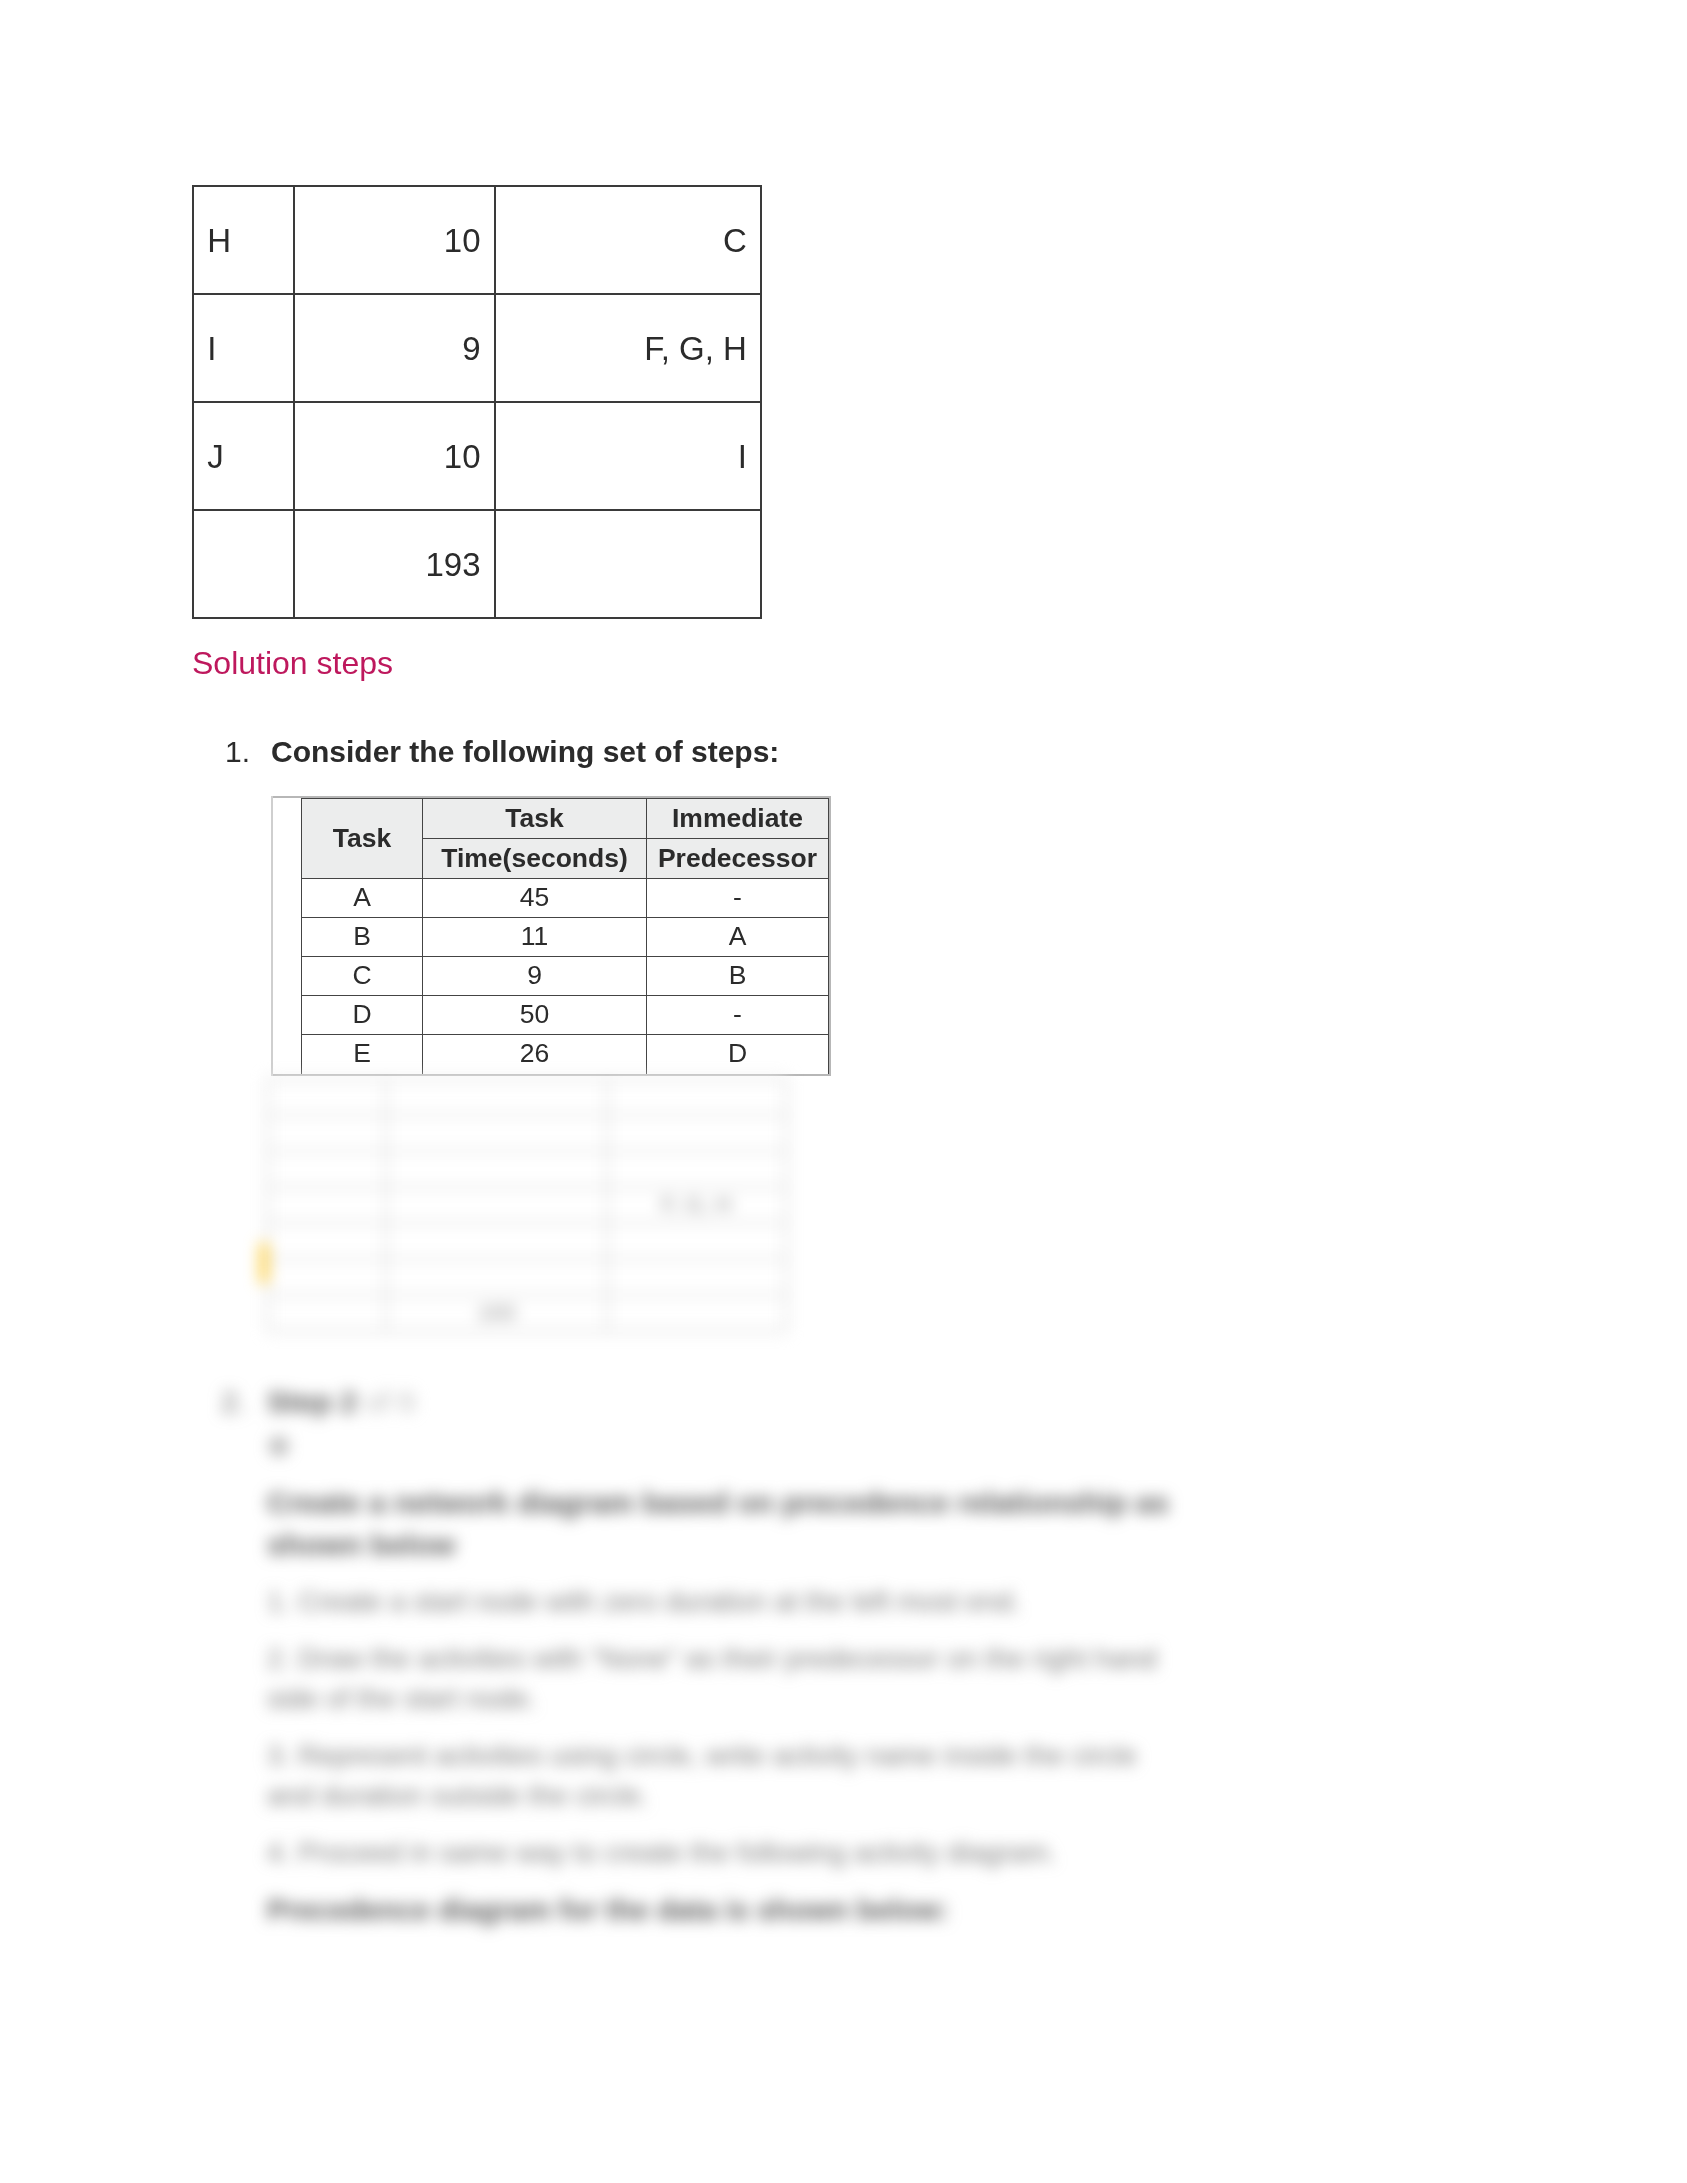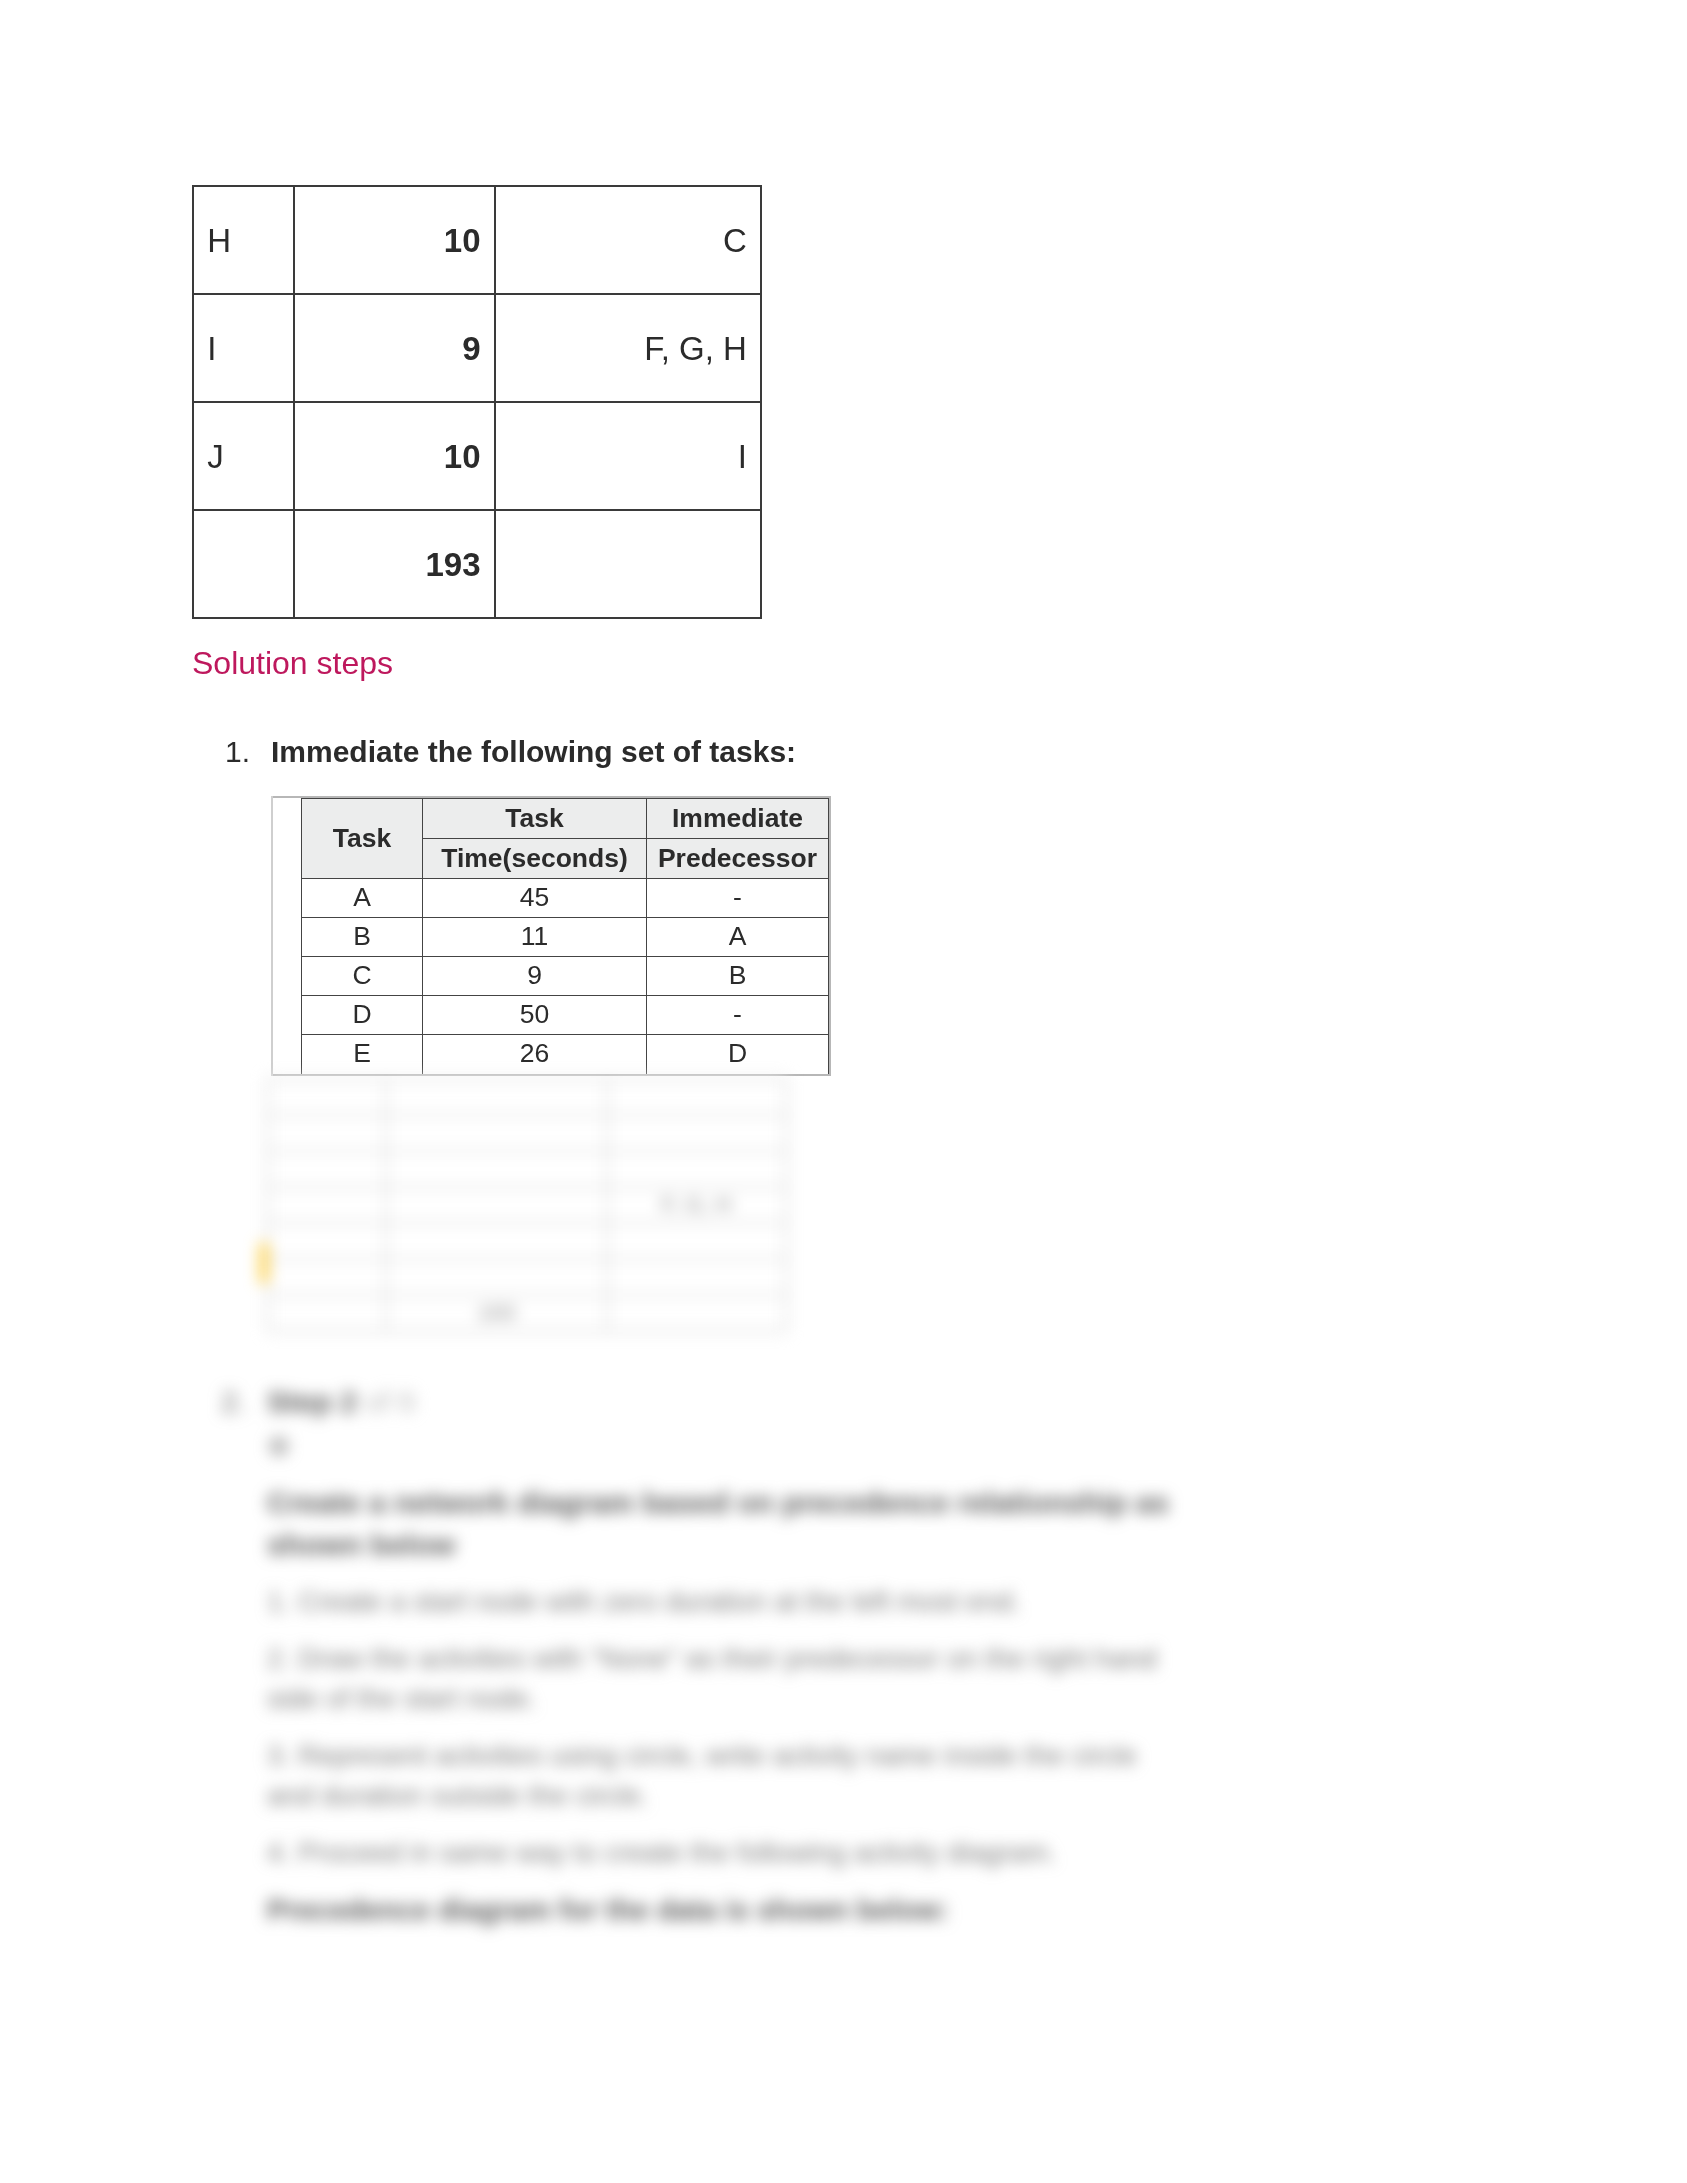--- a/index.html
+++ b/index.html
@@ -23,21 +23,21 @@
     font-size: 33px;
     line-height: 1;
   }
   .top-table td {
     border: 2.6px solid #3a3a3a;
     padding: 0 13.2px;
     height: 106px;
     vertical-align: middle;
   }
   .top-table .c-task { width: 73px; text-align: left; }
-  .top-table .c-time { width: 172px; text-align: right; font-weight: bold; }
+  .top-table .c-time { width: 172px; text-align: right; }
   .top-table .c-pred { width: 238px; text-align: right; }
 
   
   .sol-steps {
     margin-top: 26px;
     font-size: 32px;
     color: #be185d;
   }
 
   
@@ -215,21 +215,21 @@
         <td class="c-time">193</td>
         <td class="c-pred"></td>
       </tr>
     </tbody>
   </table>
 
   <div class="sol-steps">Solution steps</div>
 
   <div class="step-block">
     <div class="step-num">1.</div>
-    <div class="step-subtitle">Immediate the following set of tasks:</div>
+    <div class="step-subtitle">Consider the following set of steps:</div>
 
     
     <div class="sheet-wrap">
       <table class="sheet">
         <thead>
           <tr>
             <th class="c0" rowspan="2">Task</th>
             <th class="c1">Task</th>
             <th class="c2">Immediate</th>
           </tr>

